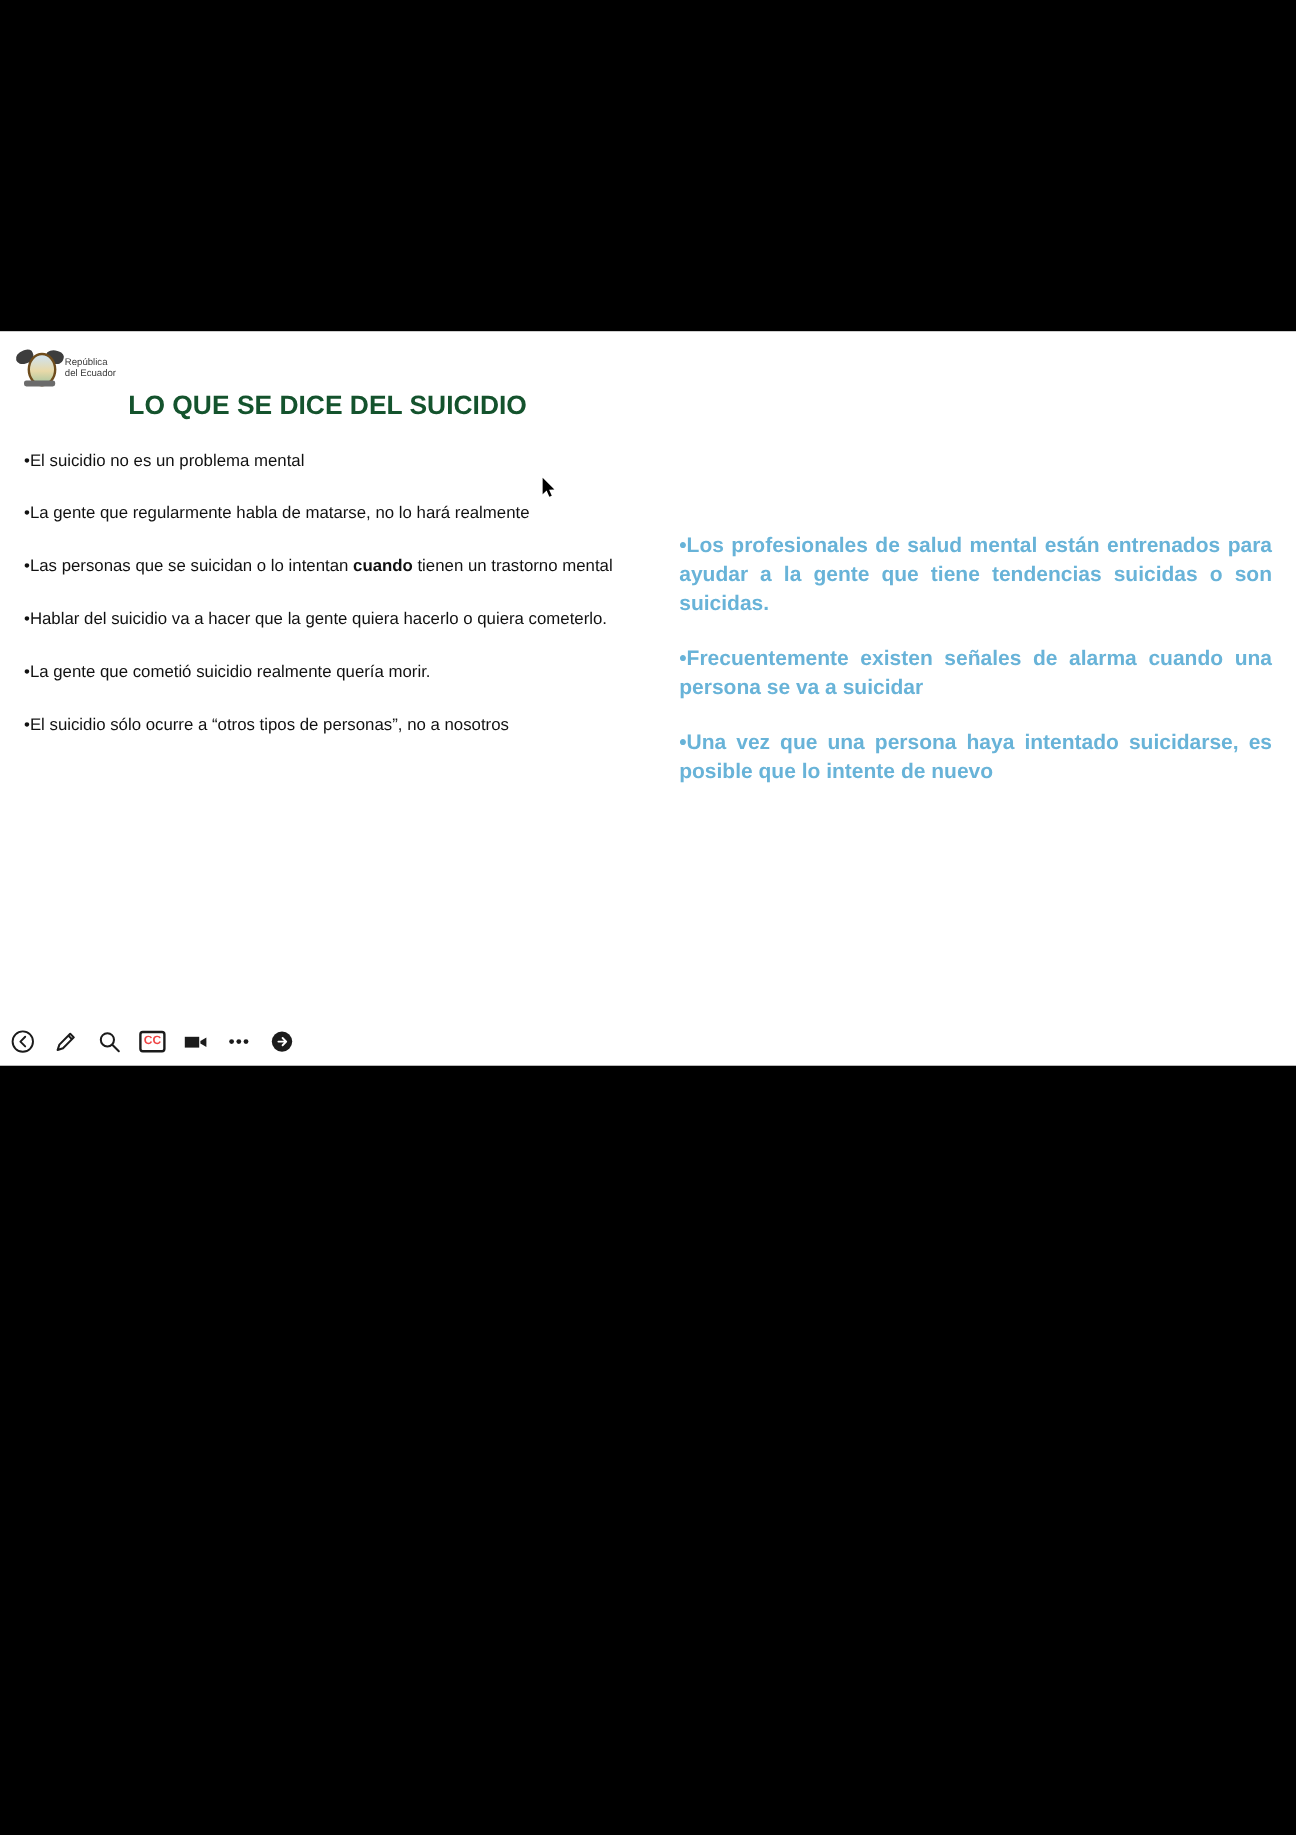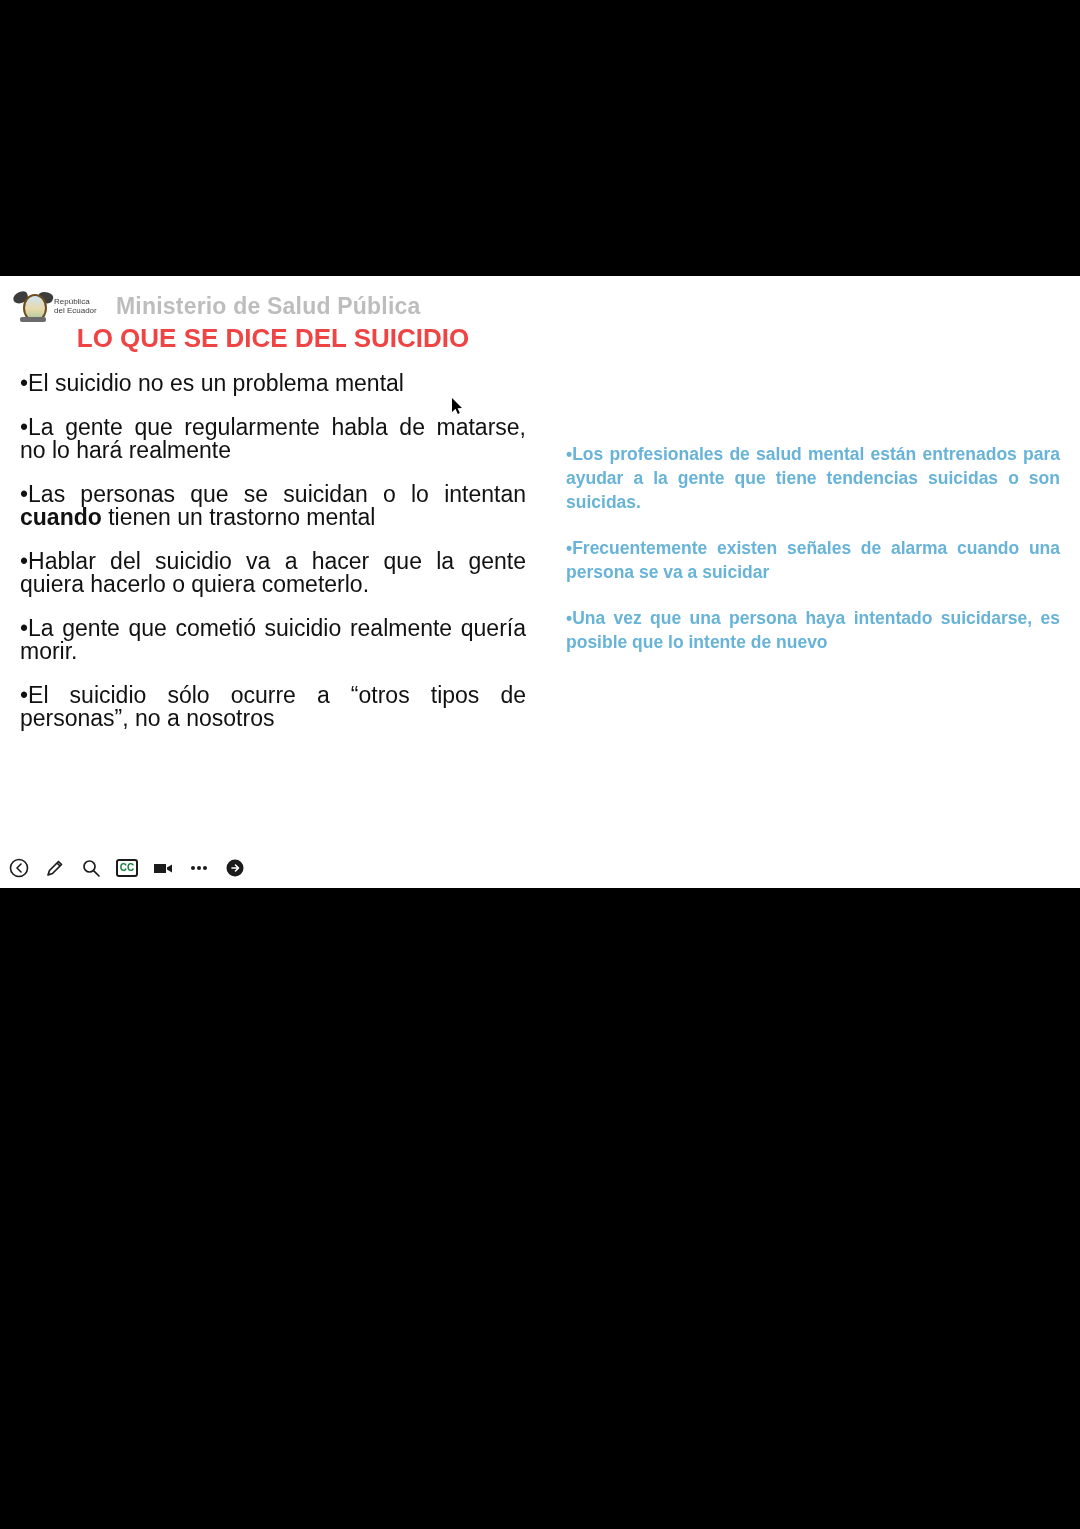--- a/index.html
+++ b/index.html
@@ -100,35 +100,35 @@
     white-space: nowrap;
   }
 
   
   #slide-title {
     position: absolute;
     left: 20px;
     top: 48px;
     width: 506px;
     text-align: center;
-    font-size: 26px;
-    font-weight: bold;
-    color: #ef4444;
+    font-size: 22px;
+    font-weight: bold;
+    color: #14532d;
     line-height: 28px;
   }
 
   
   #left-col {
     position: absolute;
     left: 20px;
     top: 96px;
     width: 506px;
   }
   #left-col .bullet {
-    font-size: 23px;
+    font-size: 14px;
     line-height: 23px;
     color: #111;
     text-align: justify;
     margin-bottom: 21px;
   }
   #left-col .bullet:first-child { margin-bottom: 21px; }
   #left-col .bullet b { font-weight: bold; }
 
   
   #right-col {
@@ -170,21 +170,21 @@
     padding-left: 4px;
     background: #ffffff;
     box-sizing: border-box;
   }
   .tool {
     width: 30px;
     height: 30px;
     display: flex;
     align-items: center;
     justify-content: center;
-    color: #15803d;
+    color: #ef4444;
     cursor: pointer;
   }
   .tool svg { display: block; }
   .cc-box {
     border: 2px solid #1b1b1b;
     border-radius: 3px;
     font-size: 10px;
     font-weight: bold;
     line-height: 12px;
     padding: 1px 2px;
@@ -204,21 +204,20 @@
           <div class="wing-l"></div>
           <div class="wing-r"></div>
           <div class="oval"></div>
           <div class="base"></div>
         </div>
         <div class="coat-text">
           <div>República</div>
           <div>del Ecuador</div>
         </div>
       </div>
-      <div id="ministry-name">Ministerio de Salud Pública</div>
     </div>
 
     <div id="slide-title">LO QUE SE DICE DEL SUICIDIO</div>
 
     <div id="left-col">
       <div class="bullet">•El suicidio no es un problema mental</div>
       <div class="bullet">•La gente que regularmente habla de matarse, no lo hará realmente</div>
       <div class="bullet"><span>•Las personas que se suicidan o lo intentan </span><b>cuando</b><span> tienen un trastorno mental</span></div>
       <div class="bullet">•Hablar del suicidio va a hacer que la gente quiera hacerlo o quiera cometerlo.</div>
       <div class="bullet">•La gente que cometió suicidio realmente quería morir.</div>

